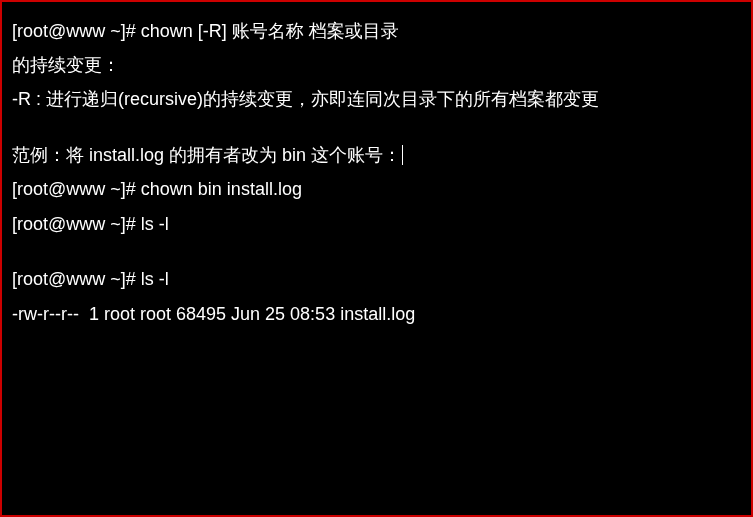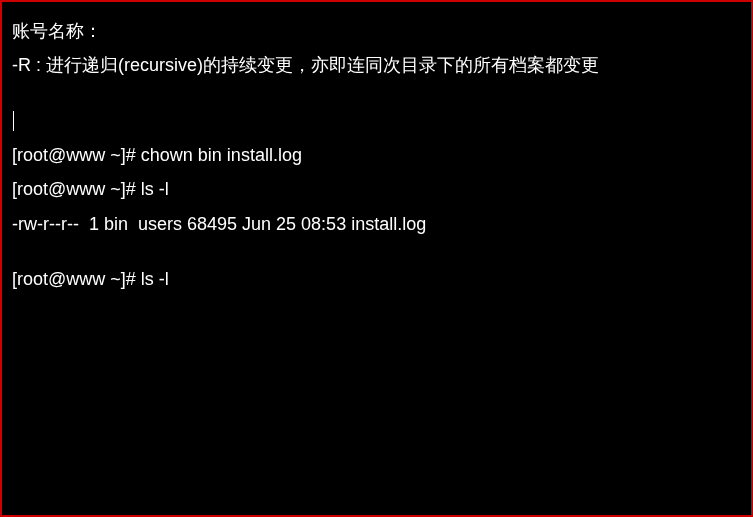--- a/index.html
+++ b/index.html
@@ -32,22 +32,23 @@
       height: 1.1em;
       background-color: #ffffff;
       vertical-align: text-bottom;
       margin-left: 1px;
     }
   </style>
 </head>
 <body>
 
 <div>
-  <span class="terminal-line">账号名称：</span>
+  <span class="terminal-line">[root@www ~]# chown [-R] 账号名称 档案或目录</span>
+  <span class="terminal-line">的持续变更：</span>
   <span class="terminal-line">-R : 进行递归(recursive)的持续变更，亦即连同次目录下的所有档案都变更</span>
   <div class="blank-line"></div>
-  <span class="terminal-line"><span class="cursor"></span></span>
+  <span class="terminal-line"><span>范例：将 install.log 的拥有者改为 bin 这个账号：</span><span class="cursor"></span></span>
   <span class="terminal-line">[root@www ~]# chown bin install.log</span>
   <span class="terminal-line">[root@www ~]# ls -l</span>
-  <span class="terminal-line">-rw-r--r--  1 bin  users 68495 Jun 25 08:53 install.log</span>
   <div class="blank-line"></div>
   <span class="terminal-line">[root@www ~]# ls -l</span>
+  <span class="terminal-line">-rw-r--r--  1 root root 68495 Jun 25 08:53 install.log</span>
 </div>
 
 </body></html>

